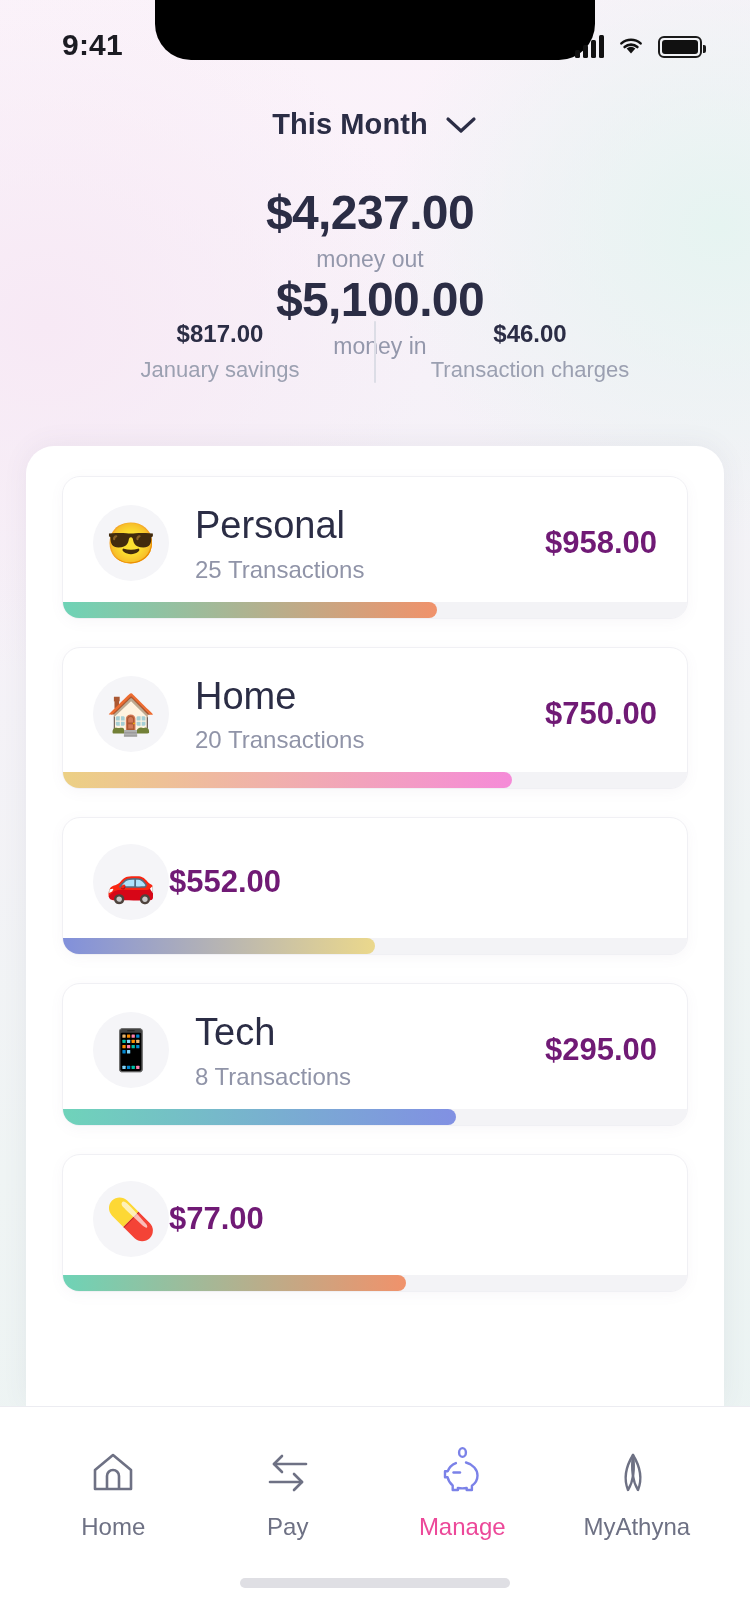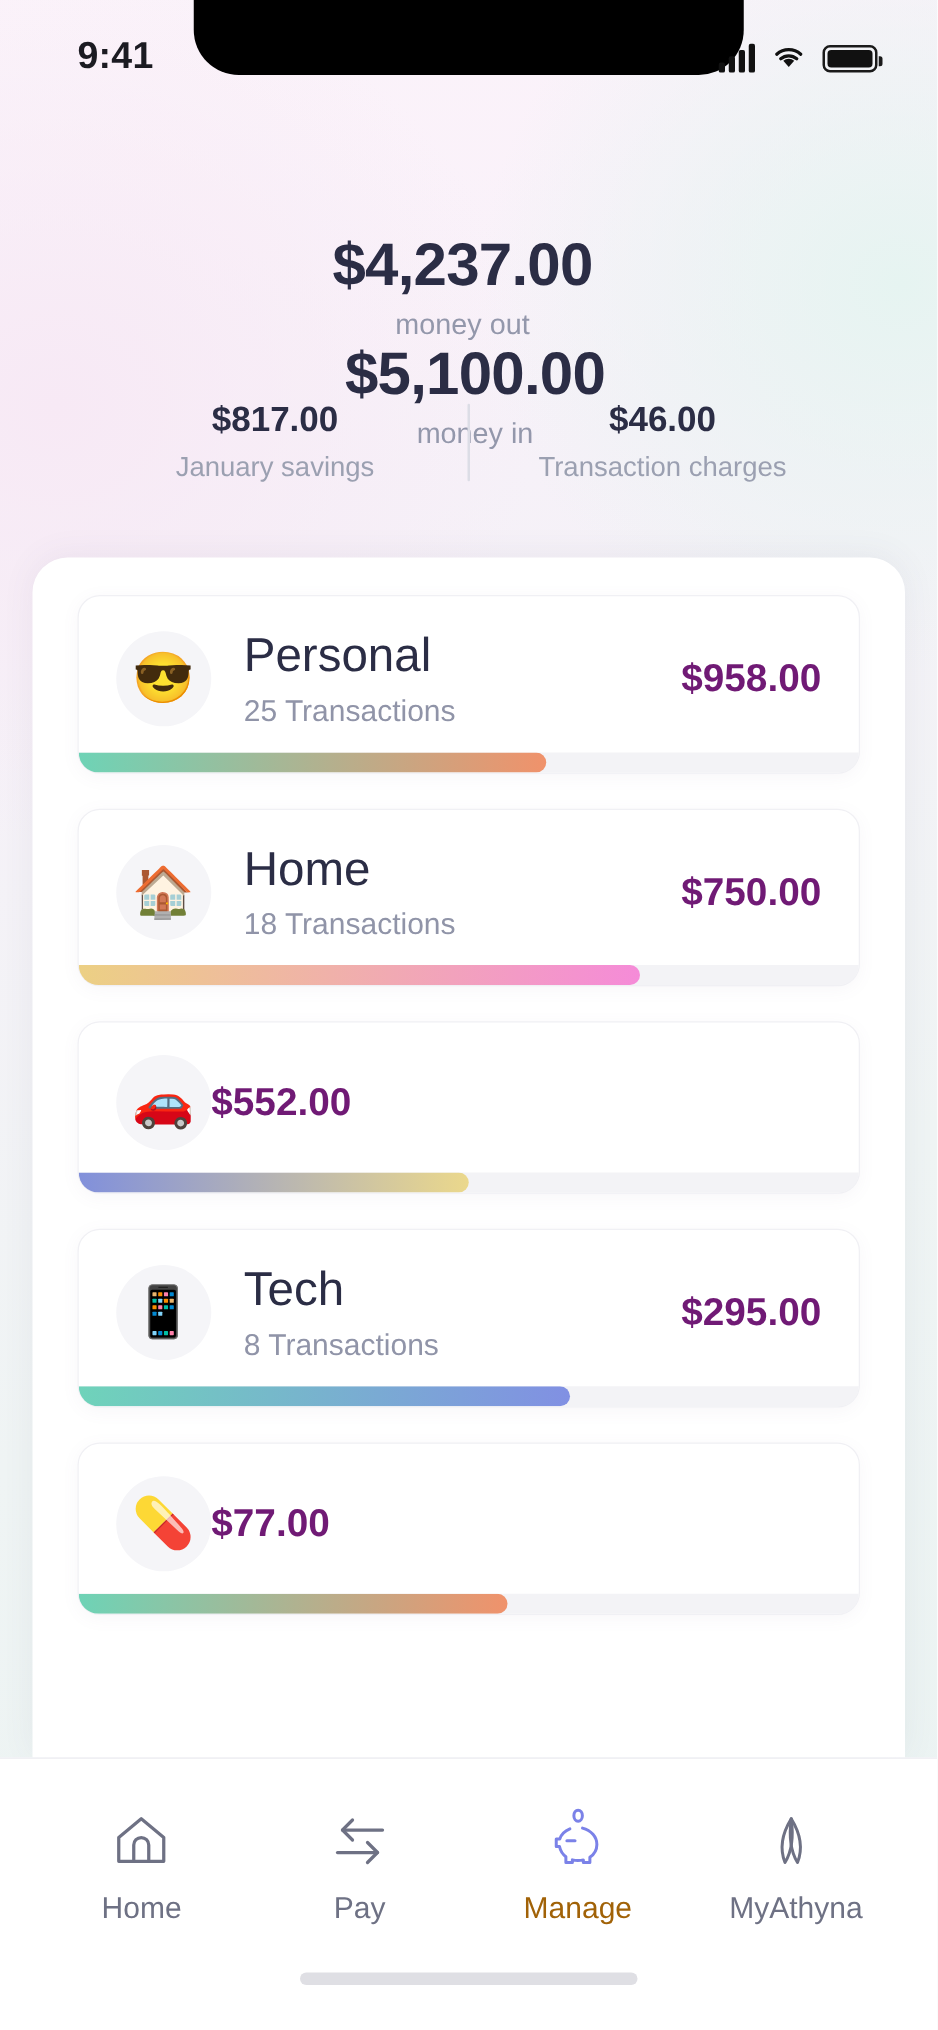--- a/index.html
+++ b/index.html
@@ -79,21 +79,21 @@
   }
   .total-label {
     font-size:23px; color:#9397ab; margin-top:6px; font-weight:400;
   }
 
   #subtotals {
     position:absolute; top:320px; left:0; width:750px;
     display:flex; align-items:center; justify-content:center; z-index:10;
   }
   .sub-col { width:300px; text-align:center; }
-  .sub-amount { font-size:28px; font-weight:700; color:#2b2d45; }
+  .sub-amount { font-size:24px; font-weight:700; color:#2b2d45; }
   .sub-label  { font-size:22px; color:#9ba0b1; margin-top:9px; }
   #sub-divider {
     width:2px; height:62px; background:#dcdde6; margin:0 4px; border-radius:1px;
   }
 
   
   #sheet {
     position:absolute; left:26px; top:446px;
     width:698px; height:960px;
     background:#ffffff;
@@ -155,21 +155,21 @@
   #nav-items {
     flex:1 1 auto; display:flex; align-items:center; justify-content:space-around;
     padding:0 26px;
   }
   .nav-item {
     display:flex; flex-direction:column; align-items:center; gap:14px;
     width:160px; cursor:pointer;
   }
   .nav-icon { height:54px; display:flex; align-items:center; justify-content:center; }
   .nav-label { font-size:24px; color:#6e7184; }
-  .nav-item.active .nav-label { color:#a16207; }
+  .nav-item.active .nav-label { color:#ec4899; }
   #home-indicator {
     height:46px; display:flex; align-items:flex-start; justify-content:center;
   }
   #home-indicator span {
     display:block; width:270px; height:10px; background:#dfdfe4; border-radius:5px;
   }
 </style>
 </head>
 <body>
 
@@ -189,20 +189,26 @@
         <path d="M15 19.6 L10.6 14.6 a6.9 6.9 0 0 1 8.8 0 Z" fill="#111"></path>
         <path d="M5.4 9.4 a14.5 14.5 0 0 1 19.2 0" stroke="#111" stroke-width="2.6" fill="none" stroke-linecap="round"></path>
         <path d="M8.6 13.0 a9.8 9.8 0 0 1 12.8 0" stroke="#111" stroke-width="2.6" fill="none" stroke-linecap="round"></path>
       </svg>
       <div class="batt">
           <span></span>
         </div>
     </div>
   </div>
 
+  <div id="period-selector">
+    <div id="period-label">This Month</div>
+    <svg id="chev" width="34" height="22" viewBox="0 0 34 22">
+      <path d="M4 5 L17 17 L30 5" stroke="#2b2d45" stroke-width="3.2" fill="none" stroke-linecap="round" stroke-linejoin="round"></path>
+    </svg>
+  </div>
 
   <div id="totals">
     <div class="total-col out">
       <div class="total-amount">$4,237.00</div>
       <div class="total-label">money out</div>
     </div>
     <div class="total-col in">
       <div class="total-amount">$5,100.00</div>
       <div class="total-label">money in</div>
     </div>
@@ -233,21 +239,21 @@
           </div>
           <div class="bar-track">
             <div class="bar-fill" style="width: 60%; background: linear-gradient(90deg, rgb(110, 211, 182) 0%, rgb(240, 146, 107) 100%);"></div>
           </div>
         </div>
         <div class="cat-card">
           <div class="cat-row">
             <div class="cat-emoji">🏠</div>
             <div class="cat-text">
               <div class="cat-name">Home</div>
-              <div class="cat-count">18 Transactions</div>
+              <div class="cat-count">20 Transactions</div>
             </div>
             <div class="cat-amount">$750.00</div>
           </div>
           <div class="bar-track">
             <div class="bar-fill" style="width: 72%; background: linear-gradient(90deg, rgb(236, 208, 132) 0%, rgb(245, 139, 216) 100%);"></div>
           </div>
         </div>
         <div class="cat-card">
           <div class="cat-row">
             <div class="cat-emoji">🚗</div>

